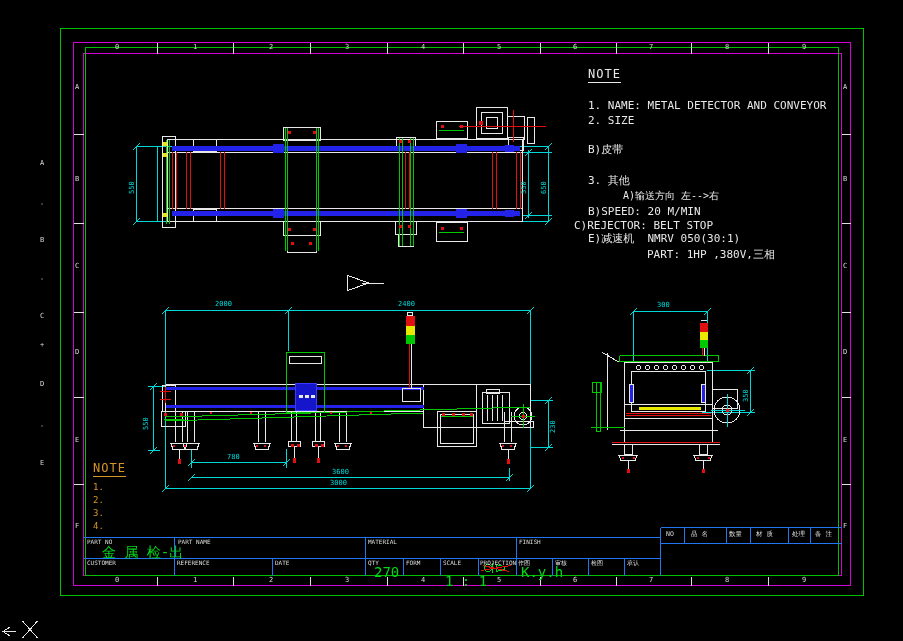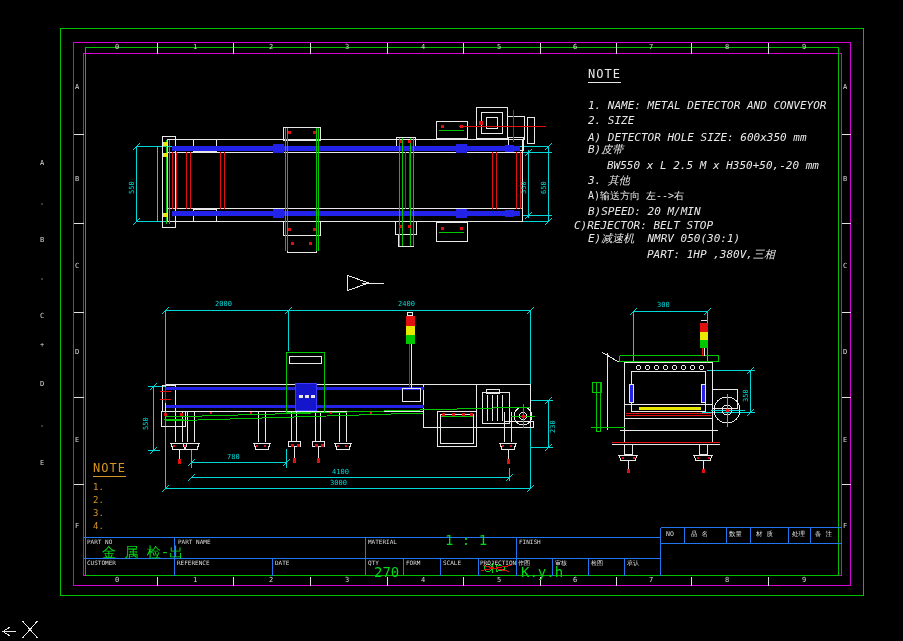--- a/index.html
+++ b/index.html
@@ -5,22 +5,22 @@
   html,body{margin:0;padding:0;background:#000;}
   .stage{position:relative;width:903px;height:641px;background:#000;overflow:hidden;
          font-family:"DejaVu Sans Mono",monospace;}
   svg{position:absolute;left:0;top:0;}
   .t{position:absolute;line-height:1;white-space:pre;color:#e8e8e8;
      font-family:"DejaVu Sans Mono",monospace;}
   .zone{font-size:7px;color:#dcdcdc;}
   .dim{font-size:7px;color:#00d8d8;}
   .vdim{transform:rotate(-90deg);transform-origin:0 0;}
   .note-title{font-size:12px;letter-spacing:1px;border-bottom:1px solid #e8e8e8;padding-bottom:2px;}
-  .note-line{font-size:11px;font-style:italic;}
-  .note-line-sm{font-size:10px;}
+  .note-line{font-size:11px;}
+  .note-line-sm{font-size:10px;margin-left:35px;}
   .orange{color:#d79628;border-bottom-color:#d79628;}
   .onote{font-size:9px;color:#d79628;}
   .tbl{font-size:6px;color:#dfdfdf;}
   .tbl7{font-size:6.5px;color:#dfdfdf;}
   .tbv{font-size:14px;color:#00d818;}
   .ruler{font-size:7px;color:#d8d8d8;}
 </style>
 </head>
 <body>
 
@@ -332,62 +332,60 @@
   <span class="t ruler" style="left:40px;top:276px">-</span>
   <span class="t ruler" style="left:40px;top:313px">C</span>
   <span class="t ruler" style="left:40px;top:342px">+</span>
   <span class="t ruler" style="left:40px;top:381px">D</span>
   <span class="t ruler" style="left:40px;top:423px">-</span>
   <span class="t ruler" style="left:40px;top:460px">E</span>
 
   <span class="t note-title" style="left:588px;top:68px">NOTE</span>
   <span class="t note-line" style="left:588px;top:100px">1. NAME: METAL DETECTOR AND CONVEYOR</span>
   <span class="t note-line" style="left:588px;top:115px">2. SIZE</span>
-  <span class="t note-line" style="left:588px;top:132px">A) DETECTOR HOLE SIZE: 600x350 mm</span>
   <span class="t note-line" style="left:588px;top:144px">B)皮带</span>
-  <span class="t note-line" style="left:607px;top:160px">BW550 x L 2.5 M x H350+50,-20 mm</span>
   <span class="t note-line" style="left:588px;top:175px">3. 其他</span>
   <span class="t note-line-sm" style="left:588px;top:191px">A)输送方向 左--&gt;右</span>
   <span class="t note-line" style="left:588px;top:206px">B)SPEED: 20 M/MIN</span>
   <span class="t note-line" style="left:574px;top:220px">C)REJECTOR: BELT STOP</span>
   <span class="t note-line" style="left:588px;top:233px">E)减速机  NMRV 050(30:1)</span>
   <span class="t note-line" style="left:647px;top:249px">PART: 1HP ,380V,三相</span>
 
   <span class="t note-title orange" style="left:93px;top:462px">NOTE</span>
   <span class="t onote" style="left:93px;top:483px">1.</span>
   <span class="t onote" style="left:93px;top:496px">2.</span>
   <span class="t onote" style="left:93px;top:509px">3.</span>
   <span class="t onote" style="left:93px;top:522px">4.</span>
 
   <span class="t dim vdim" style="left:129px;top:194px">550</span>
   <span class="t dim vdim" style="left:521px;top:194px">550</span>
   <span class="t dim vdim" style="left:541px;top:194px">650</span>
   <span class="t dim" style="left:215px;top:301px">2000</span>
   <span class="t dim" style="left:398px;top:301px">2400</span>
   <span class="t dim" style="left:227px;top:454px">780</span>
-  <span class="t dim" style="left:332px;top:469px">4100</span>
+  <span class="t dim" style="left:332px;top:469px">3600</span>
   <span class="t dim" style="left:330px;top:480px">3000</span>
   <span class="t dim vdim" style="left:143px;top:430px">550</span>
   <span class="t dim vdim" style="left:550px;top:433px">230</span>
   <span class="t dim" style="left:657px;top:302px">300</span>
   <span class="t dim vdim" style="left:743px;top:402px">350</span>
 
   <span class="t tbl" style="left:87px;top:539px">PART NO</span>
   <span class="t tbv" style="left:102px;top:545px">金 属 检-出</span>
   <span class="t tbl" style="left:178px;top:539px">PART NAME</span>
   <span class="t tbl" style="left:368px;top:539px">MATERIAL</span>
   <span class="t tbl" style="left:519px;top:539px">FINISH</span>
   <span class="t tbl" style="left:87px;top:560px">CUSTOMER</span>
   <span class="t tbl" style="left:177px;top:560px">REFERENCE</span>
   <span class="t tbl" style="left:275px;top:560px">DATE</span>
   <span class="t tbl" style="left:368px;top:560px">QTY</span>
   <span class="t tbv" style="left:374px;top:565px">270</span>
   <span class="t tbl" style="left:406px;top:560px">FORM</span>
   <span class="t tbl" style="left:443px;top:560px">SCALE</span>
-  <span class="t tbv" style="left:445px;top:533px">1 : 1</span>
+  <span class="t tbv" style="left:445px;top:574px">1 : 1</span>
   <span class="t tbl" style="left:480px;top:560px">PROJECTION</span>
   <span class="t tbl" style="left:518px;top:560px">作图</span>
   <span class="t tbv" style="left:521px;top:565px">K.y.h</span>
   <span class="t tbl" style="left:555px;top:560px">审核</span>
   <span class="t tbl" style="left:591px;top:560px">检图</span>
   <span class="t tbl" style="left:627px;top:560px">承认</span>
 
   <span class="t tbl7" style="left:666px;top:531px">NO</span>
   <span class="t tbl7" style="left:691px;top:531px">品 名</span>
   <span class="t tbl7" style="left:729px;top:531px">数量</span>

